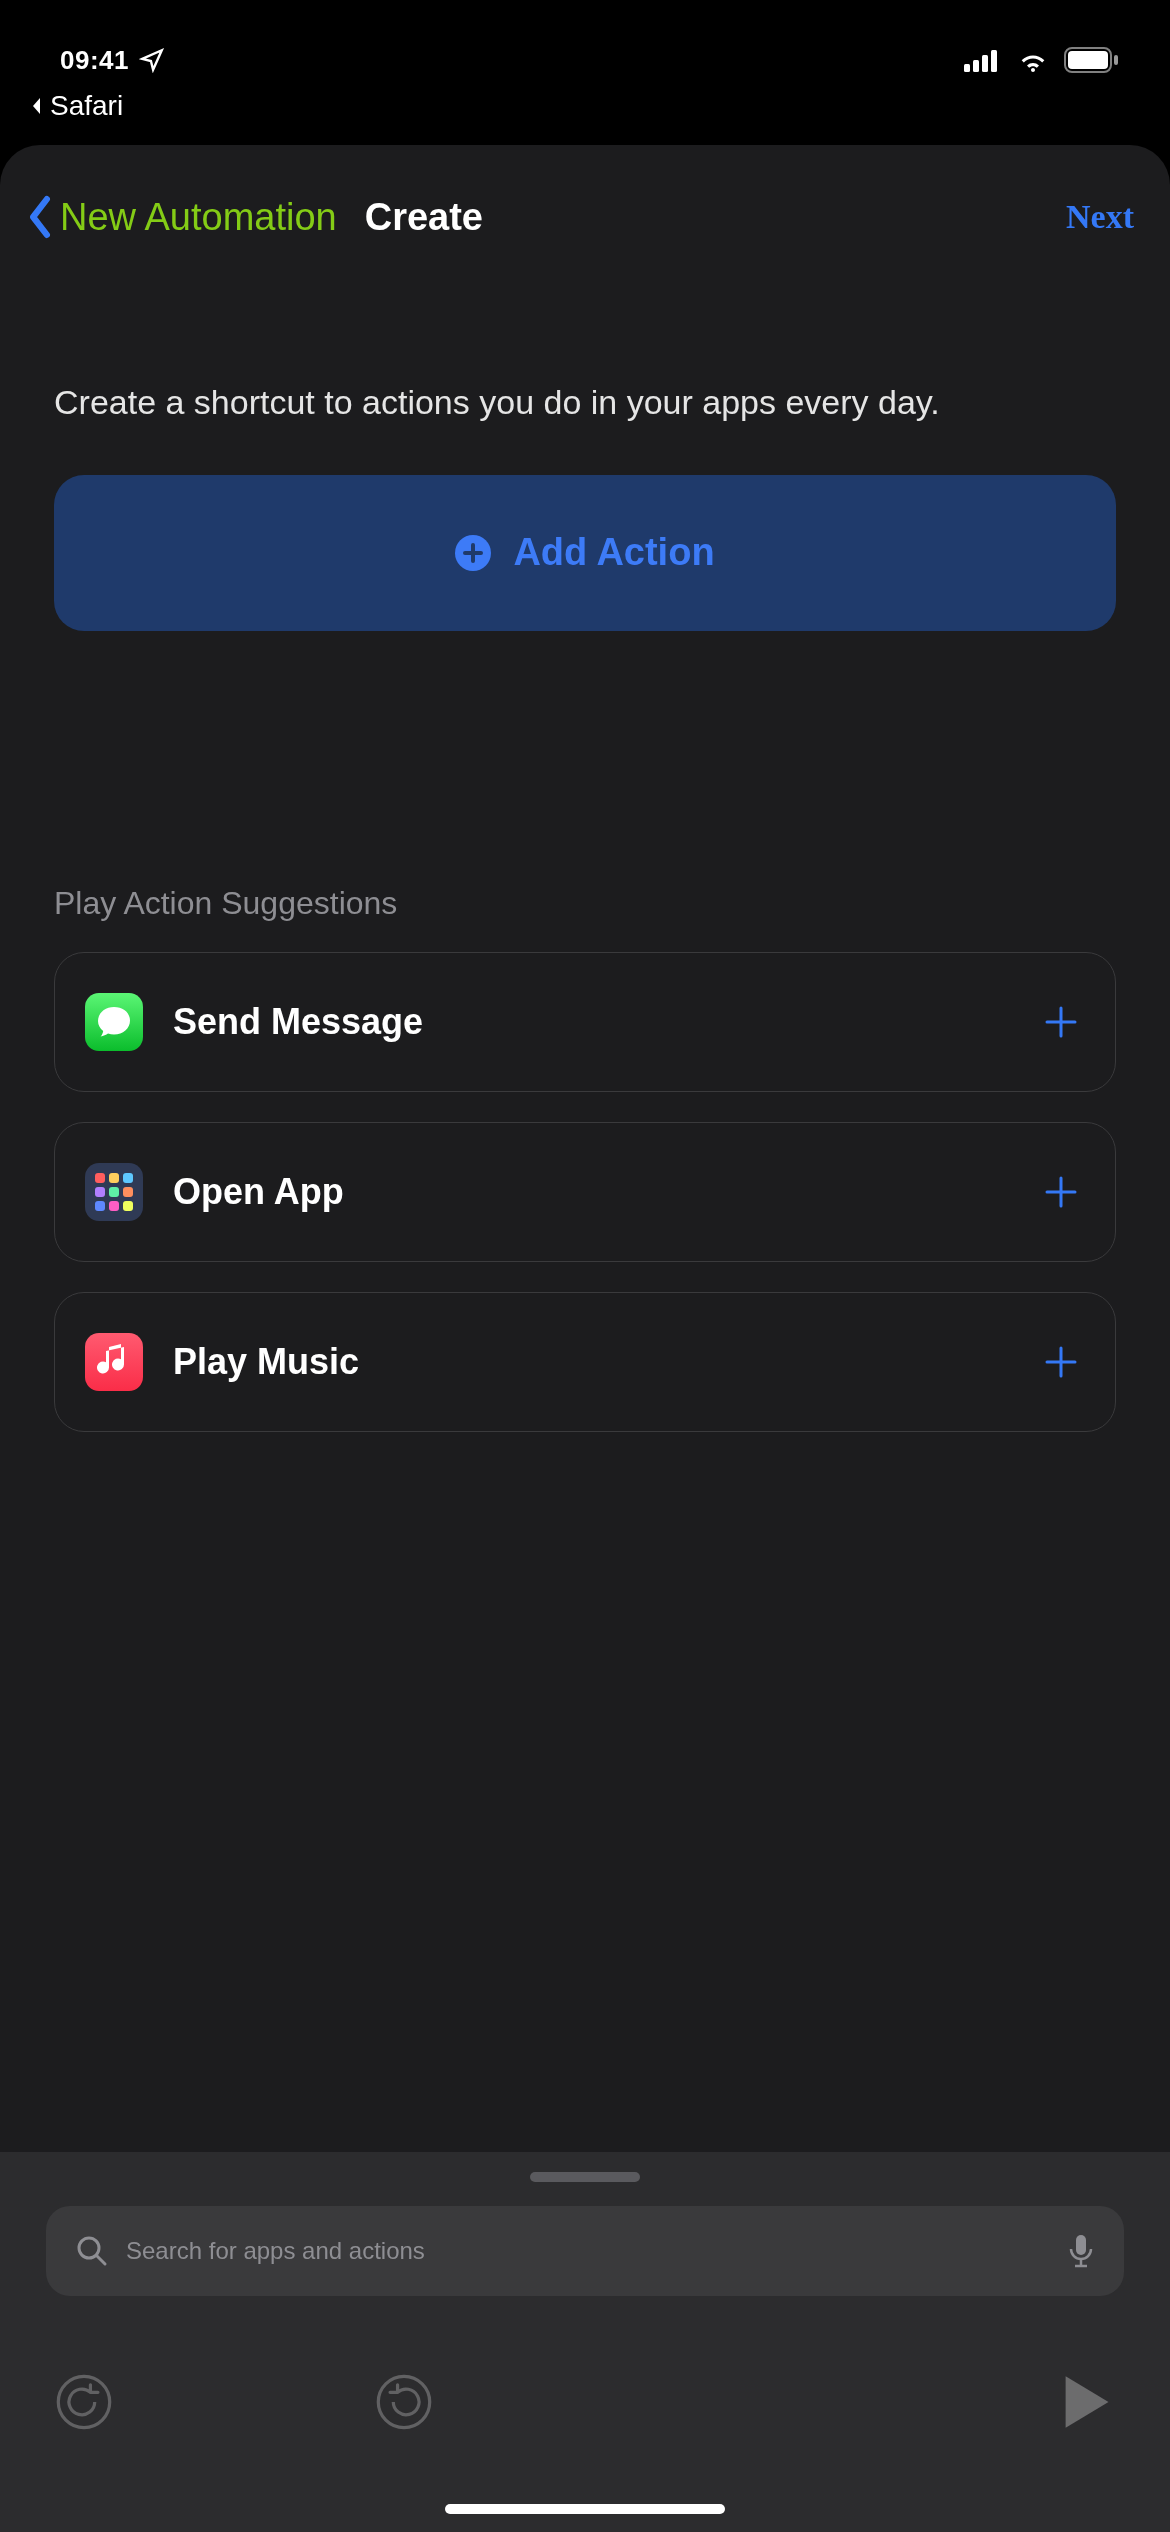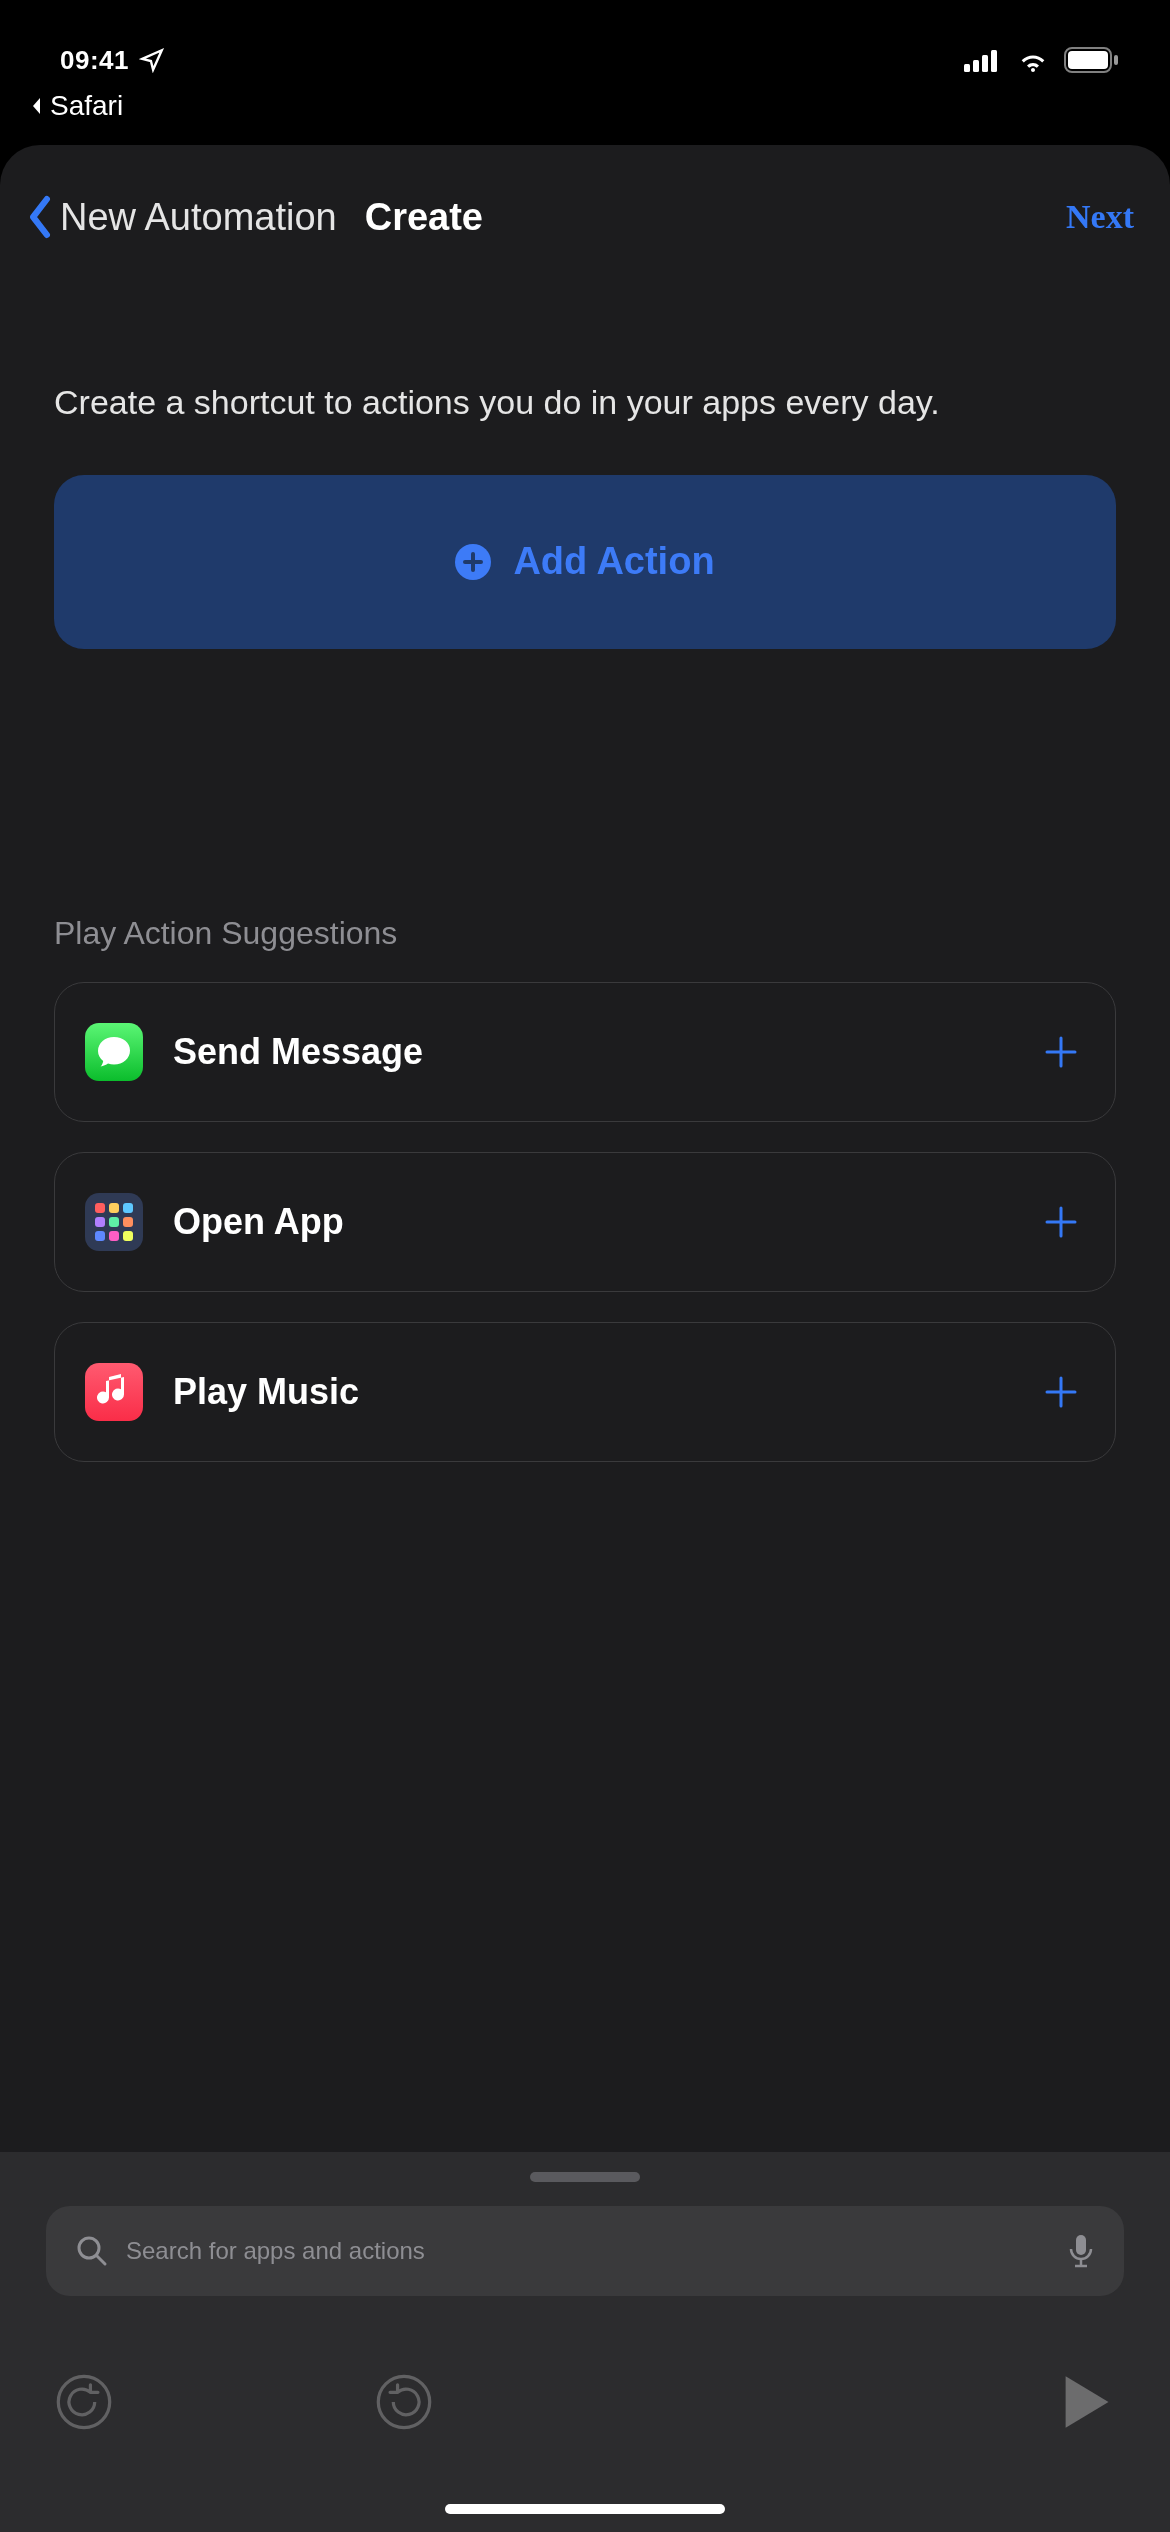--- a/index.html
+++ b/index.html
@@ -11,29 +11,29 @@
   .status-right { display: flex; align-items: center; gap: 14px; }
   .back-safari { position: absolute; left: 28px; top: 90px; font-size: 28px; color: #fff; display:flex; align-items:center; gap:6px; }
 
   
   .sheet { position: absolute; top: 145px; left: 0; right: 0; bottom: 0; background: #1c1c1e; border-radius: 40px 40px 0 0; overflow: hidden; }
   .sheet-bg-layer { position: absolute; top: -24px; left: 55px; right: 55px; height: 60px; background: #2a2a2c; border-radius: 40px 40px 0 0; z-index: -1; }
 
   
   .nav { display: flex; align-items: center; justify-content: space-between; padding: 50px 36px 30px 26px; }
   .nav-left { display: flex; align-items: center; gap: 6px; }
-  .nav-back-label { color: #e5e5e5; font-size: 38px; font-weight: 400; }
+  .nav-back-label { color: #84cc16; font-size: 38px; font-weight: 400; }
   .nav-title { color: #fff; font-size: 38px; font-weight: 600; margin-left: 22px; }
   .nav-next { color: #3478f6; font-size: 34px; font-weight: 600; font-family: Liberation Serif, serif; }
 
   
   .desc { color: #e5e5e5; font-size: 34px; line-height: 1.4; padding: 110px 54px 0 54px; }
 
   
-  .add-action { margin: 48px 54px 16px 54px; background: #1f3a6b; border-radius: 30px; height: 174px; display:flex; align-items:center; justify-content:center; gap: 22px; }
+  .add-action { margin: 48px 54px 4px 54px; background: #1f3a6b; border-radius: 30px; height: 156px; display:flex; align-items:center; justify-content:center; gap: 22px; }
   .add-action-label { color: #3d7bf7; font-size: 38px; font-weight: 600; }
 
   
   .sugg-header { color: #8e8e93; font-size: 32px; font-weight: 400; padding: 250px 54px 0 54px; }
   .sugg-list { padding: 30px 54px 0 54px; display: flex; flex-direction: column; gap: 30px; }
   .sugg-item { background: #1c1c1e; border: 1px solid #3a3a3c; border-radius: 30px; height: 140px; display: flex; align-items: center; padding: 0 34px 0 30px; gap: 30px; }
   .sugg-icon { width: 58px; height: 58px; border-radius: 14px; display:flex; align-items:center; justify-content:center; flex-shrink:0; }
   .sugg-label { color: #fff; font-size: 36px; font-weight: 600; flex: 1; }
   .sugg-plus { color: #3478f6; width: 40px; height: 40px; display:flex; align-items:center; justify-content:center; }
 

